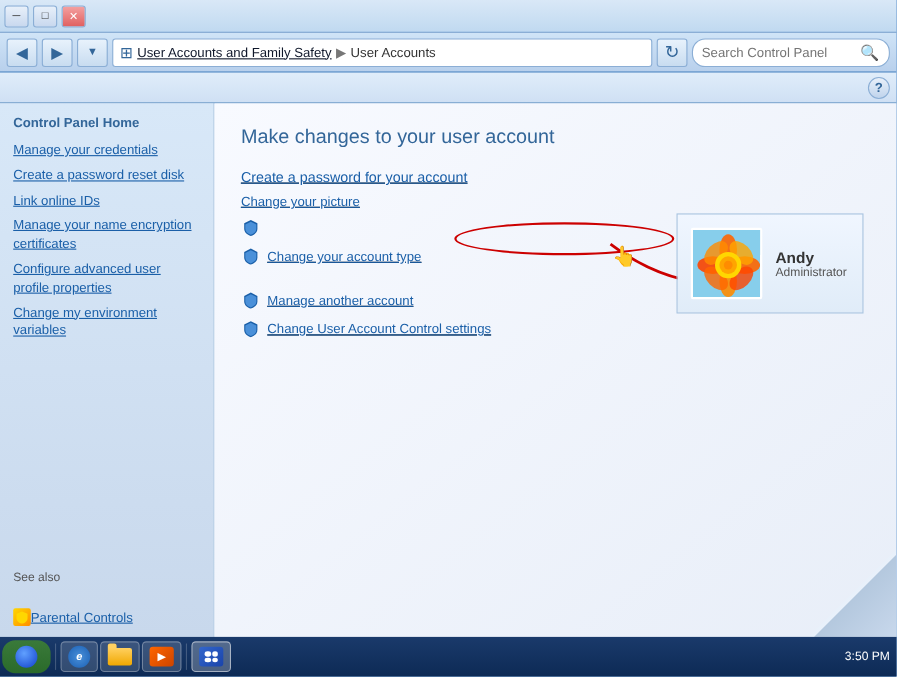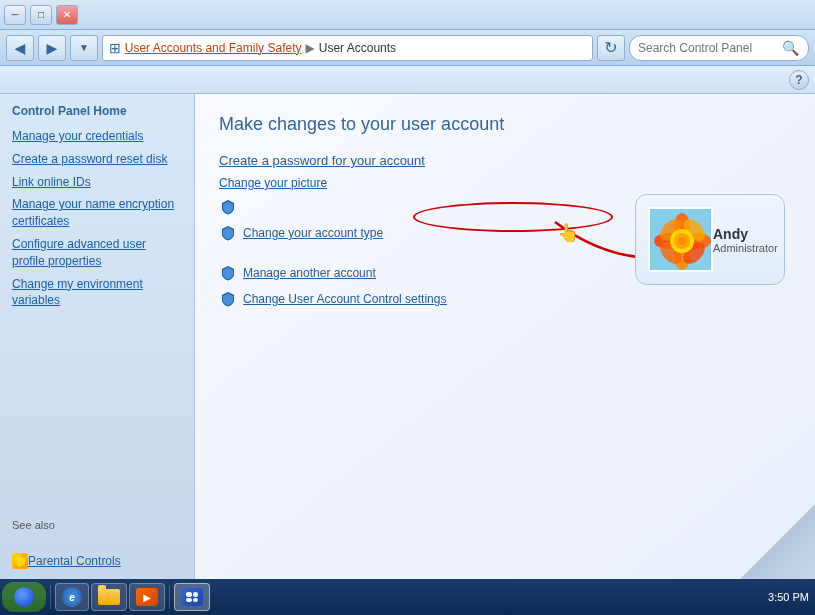--- a/index.html
+++ b/index.html
@@ -251,25 +251,26 @@
       pointer-events: none;
     }
 
     
     .user-card {
       position: absolute;
       top: 100px;
       right: 30px;
       background: linear-gradient(to bottom, #f0f6ff, #e0ecf8);
       border: 1px solid #a8c4e0;
-      border-radius: 12px;
+      border-radius: 0;
       padding: 12px;
       display: flex;
       align-items: center;
-      width: 150px;
+      gap: 12px;
+      width: 170px;
     }
     .user-avatar {
       width: 65px;
       height: 65px;
       border-radius: 2px;
       overflow: hidden;
       border: 2px solid white;
       flex-shrink: 0;
     }
     .user-name {
@@ -462,21 +463,21 @@
     <div class="win-btn close">✕</div>
   </div>
 </div>
 
 <div class="address-bar">
   <div class="nav-btn">◀</div>
   <div class="nav-btn">▶</div>
   <div class="nav-btn" style="font-size:10px;">▼</div>
   <div class="breadcrumb-bar">
     <span class="bc-icon">⊞</span>
-    <span style="color:#c2410c; text-decoration:underline; cursor:pointer;">User Accounts and Family Safety</span>
+    <span style="color:#0f172a; text-decoration:underline; cursor:pointer;">User Accounts and Family Safety</span>
     <span class="breadcrumb-arrow">▶</span>
     <span>User Accounts</span>
   </div>
   <div class="nav-btn" style="font-size:16px;">↻</div>
   <div class="search-box">
     <input type="text" placeholder="Search Control Panel" style="">
     <span class="search-icon-btn">🔍</span>
   </div>
 </div>
 

